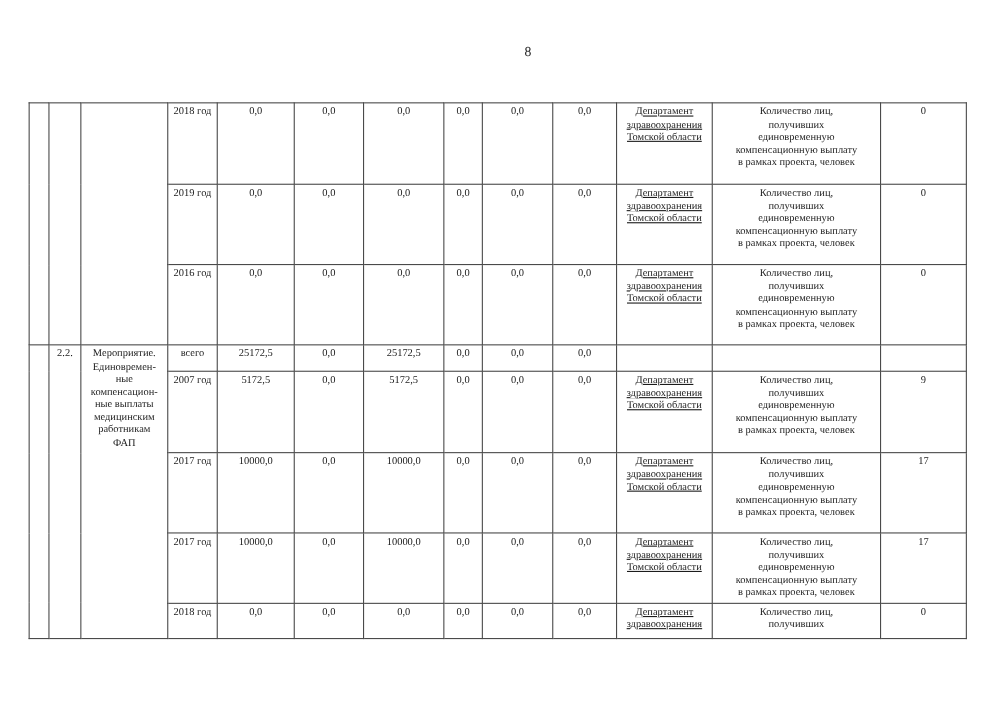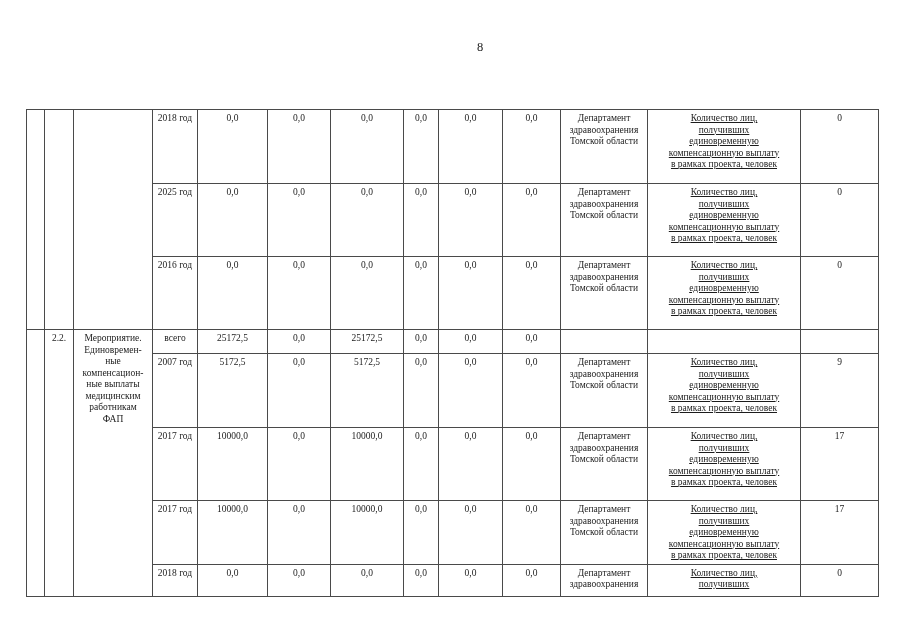--- a/index.html
+++ b/index.html
@@ -13,43 +13,42 @@
   }
   .page{position:absolute;left:0;top:0;width:905px;height:640px;background:#ffffff;}
   .page-number{
     position:absolute;left:470px;top:40px;width:20px;
     text-align:center;font-size:12.5px;color:#222;
   }
   table.doc-table{
     position:absolute;left:26px;top:93px;
     border-collapse:collapse;table-layout:fixed;
     width:852px;
-    font-size:9.5px;line-height:11.5px;color:#1c1c1c;margin-top:16px;
+    font-size:9.5px;line-height:11.5px;color:#1c1c1c;
   }
   table.doc-table td{
     border:1px solid #4a4a4a;
     vertical-align:top;
     padding:3px 2px 2px 2px;
     overflow:hidden;
     text-align:center;
   }
   td.num-cell{text-align:center;padding-top:4px;}
   td.desc-cell{
     text-align:left;padding-left:4px;padding-top:4px;
     white-space:pre-line;
   }
   td.year-cell{padding-top:4px;}
   td.val-cell{padding-top:4px;}
   td.dept-cell{
-    text-align:center;white-space:pre-line;padding-top:4px;
+    text-align:center;white-space:pre-line;padding-top:4px;text-decoration:underline;
   }
   td.ind-cell{
     text-align:left;padding-left:5px;padding-right:4px;padding-top:4px;
     white-space:pre-line;
-    text-decoration:underline;
   }
   td.res-cell{padding-top:4px;}
 </style>
 </head>
 <body>
 
 <div class="page">
 
   <div class="page-number">8</div>
 
@@ -87,21 +86,21 @@
 Томской области</td>
         <td class="ind-cell">Количество лиц,
 получивших
 единовременную
 компенсационную выплату
 в рамках проекта, человек</td>
         <td class="res-cell">0</td>
       </tr>
 
       <tr style="height:73px">
-        <td class="year-cell">2025 год</td>
+        <td class="year-cell">2019 год</td>
         <td class="val-cell">0,0</td>
         <td class="val-cell">0,0</td>
         <td class="val-cell">0,0</td>
         <td class="val-cell">0,0</td>
         <td class="val-cell">0,0</td>
         <td class="val-cell">0,0</td>
         <td class="dept-cell">Департамент
 здравоохранения
 Томской области</td>
         <td class="ind-cell">Количество лиц,

